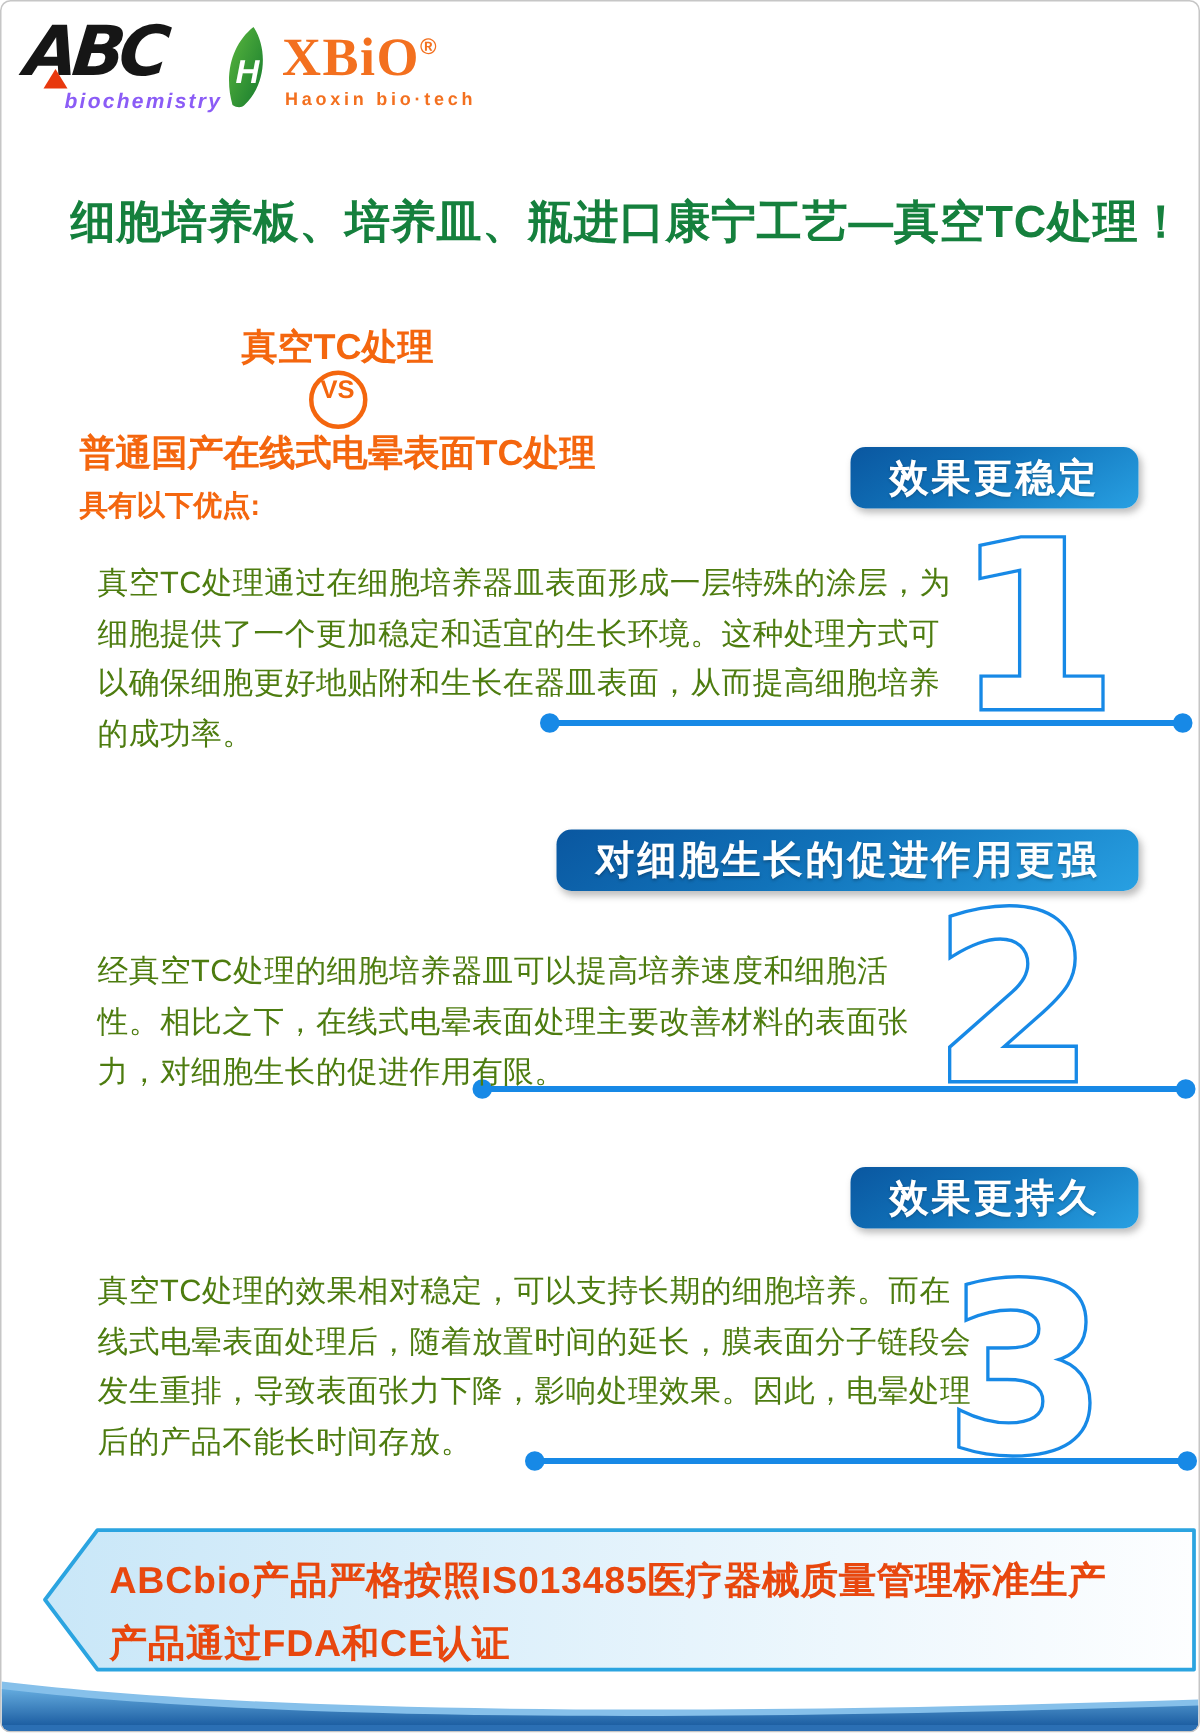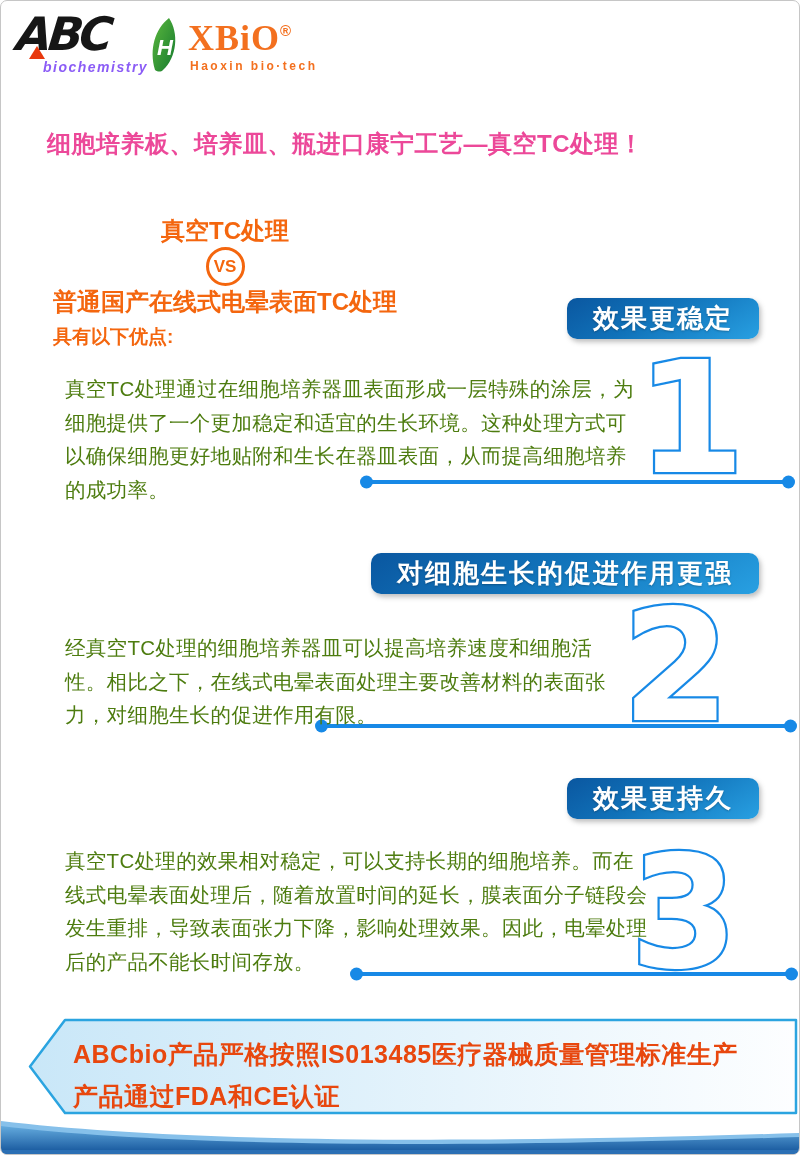--- a/index.html
+++ b/index.html
@@ -30,28 +30,28 @@
     font-family:"Liberation Serif", serif; font-weight:bold; font-size:36px;
     color:#f3701f; letter-spacing:1px;
   }
   .xbio-reg { font-size:15px; font-weight:bold; color:#f3701f; vertical-align:14px; }
   .xbio-sub {
     position:absolute; left:42px; top:48px; font-size:12px; letter-spacing:2.5px;
     color:#f3701f; white-space:nowrap;font-weight:bold;
   }
   
   .main-title {
-    position:absolute; left:46px; top:127px; margin:0; font-size:24px; font-weight:bold;
-    color:#ec4899; letter-spacing:0.5px; white-space:nowrap;
+    position:absolute; left:46px; top:127px; margin:0; font-size:30px; font-weight:bold;
+    color:#15803d; letter-spacing:0.5px; white-space:nowrap;
   }
   .intro { position:absolute; left:52px; top:214px; color:#f4660e; font-weight:bold; }
   .intro-line1 { display:flex; align-items:center; font-size:24px; white-space:nowrap;flex-direction:column; }
   .vs-circle {
     width:33px; height:33px; margin:0 9px; border:3px solid #f4660e; border-radius:50%;
-    display:inline-flex; align-items:center; justify-content:center;
+    display:inline-flex; justify-content:center;
     font-size:17px; font-weight:bold; flex:0 0 auto;
   }
   .intro-line2 { margin-top:6px; font-size:19px; }
   
   .badge {
     position:absolute; right:40px; height:41px; z-index:3;
     display:inline-flex; align-items:center; padding:0 26px;
     color:#ffffff; font-size:26px; font-weight:bold; letter-spacing:2px;
     border-radius:10px; white-space:nowrap;
     background:linear-gradient(150deg, #0a57a0 0%, #1173ba 45%, #28a0e2 100%);

